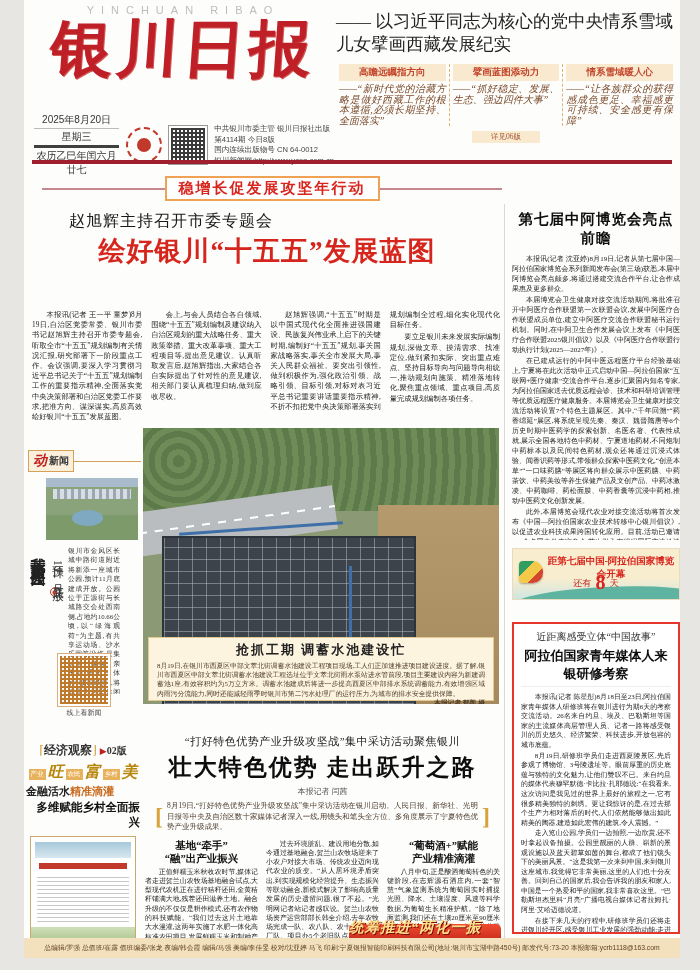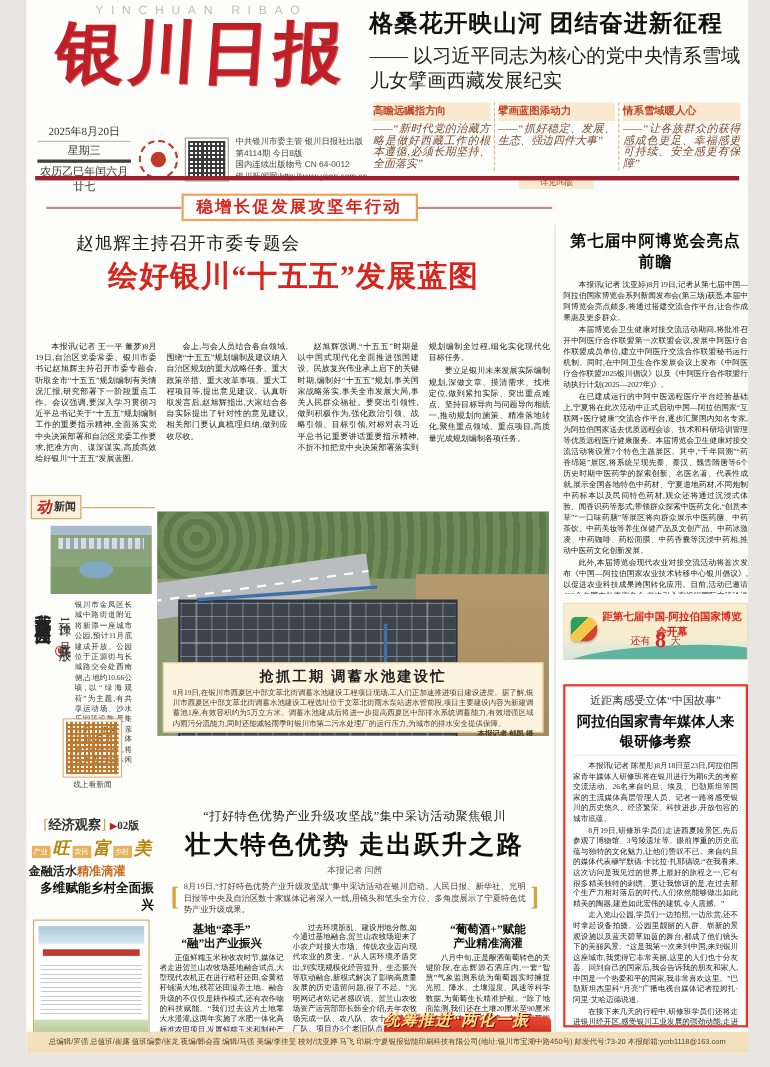--- a/index.html
+++ b/index.html
@@ -6,39 +6,39 @@
   *{box-sizing:border-box;}
   body{font-family:"Liberation Serif","DejaVu Serif",serif;color:#222;}
   .page{position:absolute;left:24px;top:0;width:656px;height:958px;background:#fdfdfc;overflow:hidden;}
 
   
   .mh-left{position:absolute;left:8px;top:4px;width:302px;}
   .brand-en{text-align:center;color:#bdbdbd;font-size:11px;letter-spacing:7px;font-family:"Liberation Sans",sans-serif;}
   .brand-cn{text-align:center;font-size:62px;line-height:66px;font-weight:bold;color:#bf2027;letter-spacing:4px;transform:skewX(-4deg);text-shadow:1px 1px 0 #d35b56;}
   .mh-bottom{position:absolute;left:10px;top:112px;width:300px;display:flex;align-items:center;gap:7px;}
   .dateblock{width:118px;text-align:center;font-size:10px;color:#333;font-family:"Liberation Sans",sans-serif;}
-  .dateblock .d1{border-bottom:1px solid #bbb;padding:1px 0;font-family:Liberation Serif, serif;}
+  .dateblock .d1{border-bottom:1px solid #bbb;padding:1px 0;}
   .dateblock .d2{border-bottom:3px solid #404040;padding:1px 0;}
   .dateblock .d3{padding:1px 0;}
   .seal{width:36px;height:36px;border-radius:50%;border:2px dashed #c0392b;position:relative;flex:none;}
   .seal::after{content:"";position:absolute;left:50%;top:50%;width:14px;height:14px;margin:-7px 0 0 -7px;border-radius:50%;background:#c0392b;}
   .qr{width:38px;height:38px;flex:none;background:
       repeating-linear-gradient(0deg,#3a3a3a 0 2px,transparent 2px 4px),
       repeating-linear-gradient(90deg,#3a3a3a 0 2px,transparent 2px 4px);
       border:2px solid #fff;outline:1px solid #999;}
   .pubinfo{font-size:7.6px;line-height:10.5px;color:#444;font-family:"Liberation Sans",sans-serif;white-space:nowrap;}
 
   
   .mh-right{position:absolute;left:312px;top:6px;width:340px;}
   .top-h1{font-size:21.5px;font-weight:bold;color:#111;letter-spacing:1px;}
   .top-h2{font-size:17.5px;color:#222;margin-top:4px;line-height:23px;}
   .top-boxes{display:flex;margin-top:8px;}
   .tbox{flex:1;padding:0 3px;border-left:1px dashed #e2b275;}
   .tbox:first-child{border-left:none;}
-  .tbox-title{background:#f8e9cf;color:#c2452a;font-size:9.5px;font-weight:bold;padding:2px 0;}
+  .tbox-title{background:#f8e9cf;color:#c2452a;font-size:9.5px;font-weight:bold;text-align:center;padding:2px 0;}
   .tbox-quote{font-size:10px;line-height:10.5px;color:#7a4a2a;font-style:italic;margin-top:3px;text-align:justify;}
   .see-more{margin:5px auto 0;width:68px;background:#f8e9cf;color:#a0512e;font-size:7.5px;text-align:center;padding:1px 0;}
   .red-rule{position:absolute;left:8px;top:160px;width:640px;height:4px;background:#a01f2d;}
 
   
   .campaign{position:absolute;left:18px;top:176px;width:460px;display:flex;align-items:center;}
   .campaign .line{flex:1;height:2px;background:#c5888d;}
   .campaign .cbox{border:2px solid #efa154;color:#d8251d;font-weight:bold;font-size:15px;padding:1px 12px;letter-spacing:2px;background:#fff;white-space:nowrap;}
 
   
@@ -65,21 +65,21 @@
   .play{width:10px;height:10px;border:1.5px solid #c0392b;border-radius:50%;color:#c0392b;font-size:6px;line-height:8px;text-align:center;margin-top:4px;}
   .dong-body{font-size:6.8px;line-height:9.4px;text-align:justify;color:#333;width:52px;height:148px;overflow:hidden;}
   .dong-qrwrap{position:absolute;left:30px;top:204px;text-align:center;}
   .dong-qr{width:52px;height:52px;margin:0 auto;background:
       repeating-linear-gradient(0deg,#c07a2c 0 2px,transparent 2px 4px),
       repeating-linear-gradient(90deg,#c07a2c 0 2px,transparent 2px 4px);
       border:2px solid #fff;outline:1px solid #d9b07a;}
   .dong-qrcap{font-size:7px;color:#444;margin-top:2px;}
 
   
-  .photo{position:absolute;left:119px;top:428px;width:356px;height:204px;background:#8b9a74;overflow:hidden;margin-top:37px;}
+  .photo{position:absolute;left:119px;top:428px;width:356px;height:276px;background:#8b9a74;overflow:hidden;}
   .ph-trees{position:absolute;left:0;top:0;width:100%;height:30%;background:
       repeating-radial-gradient(circle at 10% 40%,#5d7a4a 0 6px,#6f8c58 6px 12px);}
   .ph-road{position:absolute;left:-6%;top:26%;width:60%;height:16%;background:#b9bdc0;transform:rotate(-8deg);}
   .ph-road::after{content:"";position:absolute;left:0;top:45%;width:100%;height:2px;background:repeating-linear-gradient(90deg,#fff 0 8px,transparent 8px 16px);}
   .ph-dirt{position:absolute;right:0;top:28%;width:34%;height:72%;background:linear-gradient(180deg,#b49a6d,#a58a5e);}
   .ph-structure{position:absolute;left:6%;top:40%;width:70%;height:60%;background:#3c434b;
       box-shadow:0 0 0 2px #2e343b;}
   .ph-structure::before{content:"";position:absolute;inset:0;background:
       repeating-linear-gradient(90deg,rgba(180,190,200,.5) 0 1px,transparent 1px 14px),
       repeating-linear-gradient(0deg,rgba(180,190,200,.5) 0 1px,transparent 1px 12px);}
@@ -166,21 +166,20 @@
     <div class="qr"></div>
     <div class="pubinfo">
       <div>中共银川市委主管 银川日报社出版</div>
       <div>第4114期 今日8版</div>
       <div>国内连续出版物号 CN 64-0012</div>
       <div>银川新闻网:http://www.ycen.com.cn</div>
     </div>
   </div>
 
   <div class="mh-right">
-    <div class="top-h1">格桑花开映山河 团结奋进新征程</div>
     <div class="top-h2">—— 以习近平同志为核心的党中央情系雪域儿女擘画西藏发展纪实</div>
     <div class="top-boxes">
       <div class="tbox">
         <div class="tbox-title">高瞻远瞩指方向</div>
         <div class="tbox-quote">——“新时代党的治藏方略是做好西藏工作的根本遵循,必须长期坚持、全面落实”</div>
       </div>
       <div class="tbox">
         <div class="tbox-title">擘画蓝图添动力</div>
         <div class="tbox-quote">——“抓好稳定、发展、生态、强边四件大事”</div>
       </div>

